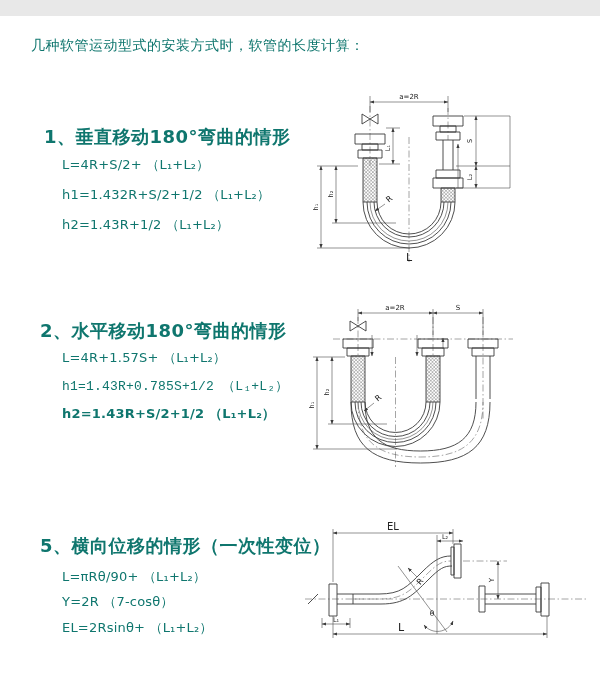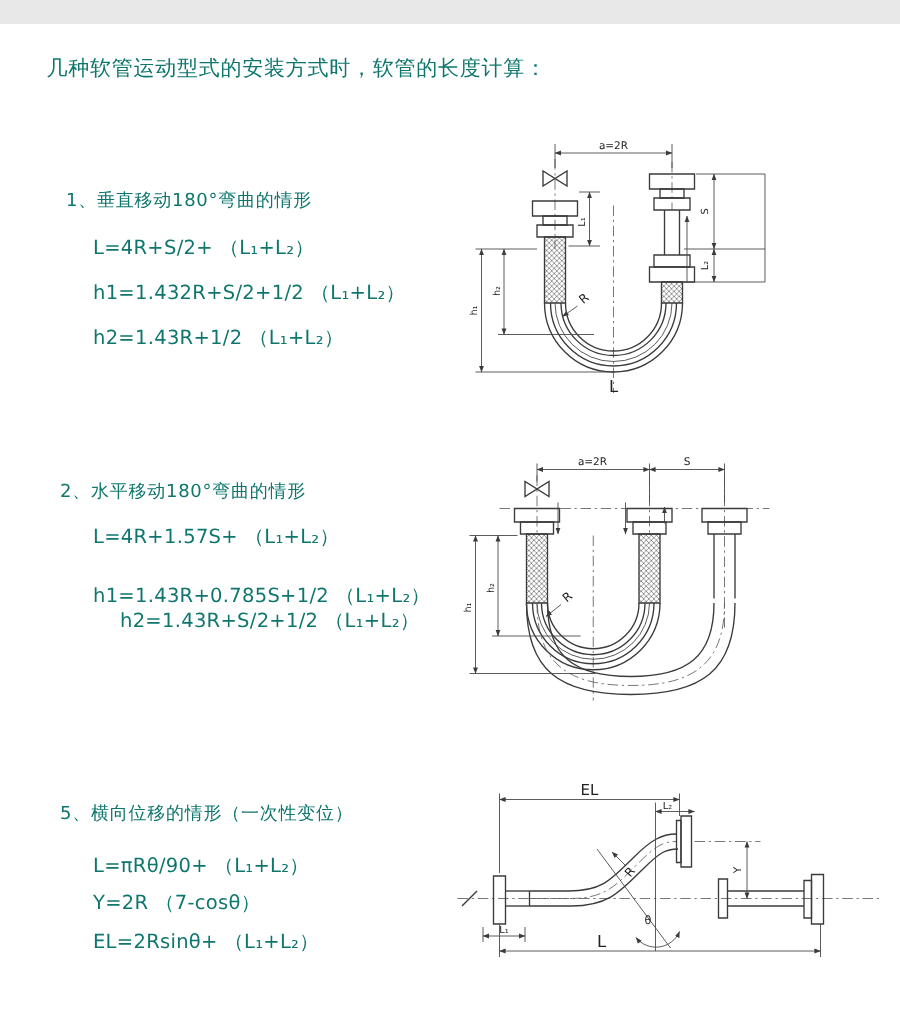--- a/index.html
+++ b/index.html
@@ -6,21 +6,21 @@
   .page {
     position:relative; width:600px; height:675px; margin:16px auto;
     background:#ffffff; overflow:hidden;
     font-family:"DejaVu Sans","Liberation Sans",sans-serif;
     color:#0f766e;
   }
   .title {
     position:absolute; left:31px; top:21px;
     font-size:14px; font-weight:500; letter-spacing:0.5px;
   }
-  .sec-heading { position:absolute; font-size:12px; font-weight:400; letter-spacing:0.5px; }
+  .sec-heading { position:absolute; font-size:18px; font-weight:700; letter-spacing:0.5px; }
   .formula { position:absolute; font-size:13px; letter-spacing:0.2px; white-space:pre;text-align:right; }
   svg.diagram { position:absolute; overflow:visible; }
   svg.diagram path, svg.diagram line, svg.diagram rect, svg.diagram circle {
     vector-effect:non-scaling-stroke;
   }
   .draw { stroke:#3b3b3b; stroke-width:0.9; fill:none; }
   .thin { stroke:#4a4a4a; stroke-width:0.6; fill:none; }
   .cl   { stroke:#5a5a5a; stroke-width:0.55; fill:none; stroke-dasharray:7 2.5 1.5 2.5; }
   .braidrect { stroke:#3b3b3b; stroke-width:0.9; }
   .lbl { fill:#222; stroke:none; font-family:"DejaVu Sans","Liberation Sans",sans-serif; }
@@ -32,22 +32,22 @@
 
   <div class="title">几种软管运动型式的安装方式时，软管的长度计算：</div>
 
   <div class="sec-heading" style="left:44px; top:109px;">1、垂直移动180°弯曲的情形</div>
   <div class="formula" style="left:62px; top:140px;">L=4R+S/2+ （L₁+L₂）</div>
   <div class="formula" style="left:62px; top:170px;">h1=1.432R+S/2+1/2 （L₁+L₂）</div>
   <div class="formula" style="left:62px; top:200px;">h2=1.43R+1/2 （L₁+L₂）</div>
 
   <div class="sec-heading" style="left:40px; top:303px;">2、水平移动180°弯曲的情形</div>
   <div class="formula" style="left:62px; top:333px;">L=4R+1.57S+ （L₁+L₂）</div>
-  <div class="formula" style="left:62px; top:372px;">h1=1.43R+0.785S+1/2 （L₁+L₂）</div>
-  <div class="formula" style="left:80px; top:389px;">h2=1.43R+S/2+1/2 （L₁+L₂）</div>
+  <div class="formula" style="left:62px; top:361px;font-family:Liberation Mono, monospace;">h1=1.43R+0.785S+1/2 （L₁+L₂）</div>
+  <div class="formula" style="left:62px; top:389px;font-weight:bold;">h2=1.43R+S/2+1/2 （L₁+L₂）</div>
 
   <div class="sec-heading" style="left:40px; top:518px;">5、横向位移的情形（一次性变位）</div>
   <div class="formula" style="left:62px; top:552px;">L=πRθ/90+ （L₁+L₂）</div>
   <div class="formula" style="left:62px; top:577px;">Y=2R （7-cosθ）</div>
   <div class="formula" style="left:62px; top:603px;">EL=2Rsinθ+ （L₁+L₂）</div>
 
   <svg width="0" height="0" style="position:absolute" aria-hidden="true">
     <defs>
       <marker id="ah" viewBox="0 0 10 10" refX="8.5" refY="5" markerWidth="8" markerHeight="8" orient="auto-start-reverse">
         <path d="M0,1.6 L9,5 L0,8.4 Z" fill="#3b3b3b"></path>

